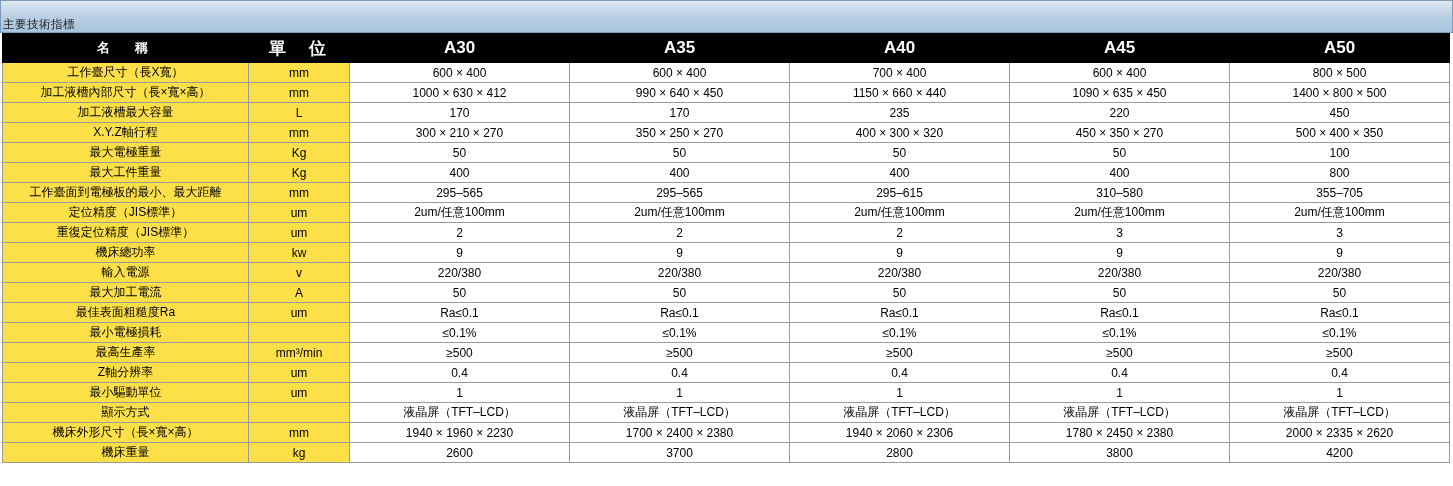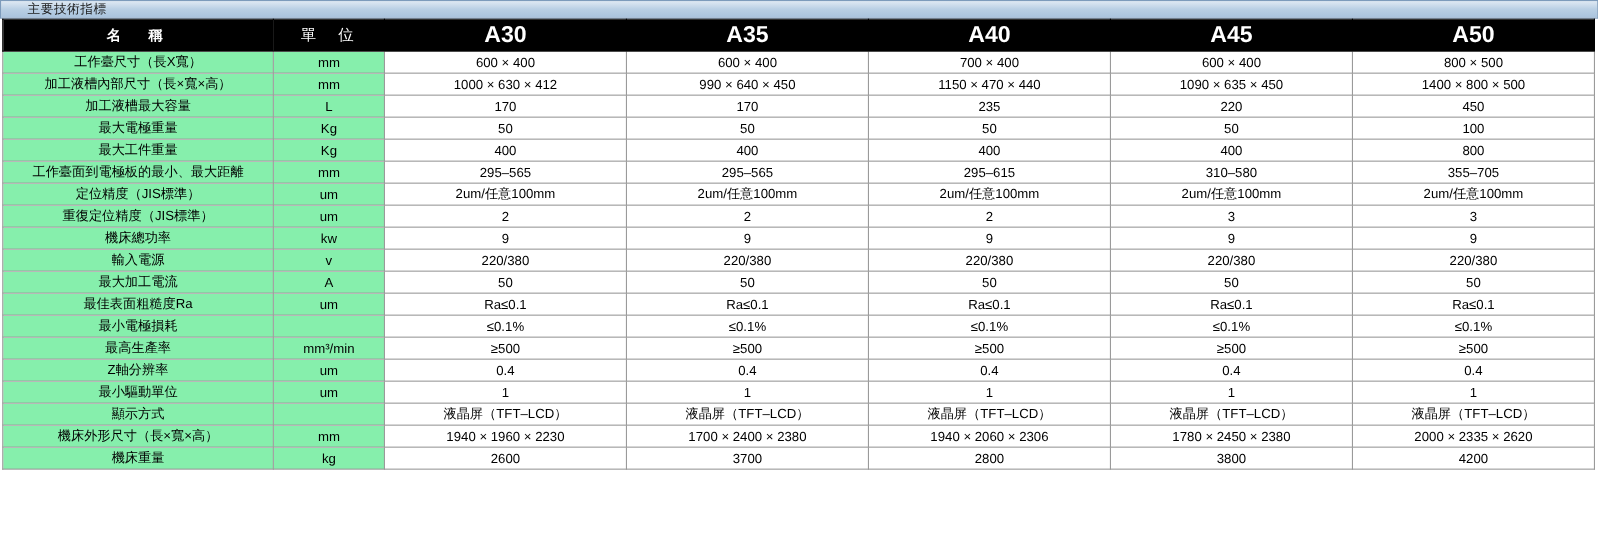--- a/index.html
+++ b/index.html
@@ -14,27 +14,27 @@
     font-size: 12px;
     color: #000000;
     overflow: hidden;
   }
   .sheet {
     width: 1453px;
     height: 486px;
     position: relative;
   }
   .title-bar {
-    height: 17px;
+    height: 33px;
     background: linear-gradient(to bottom, #dfe9f3 0%, #b9cfe4 50%, #a9c3dd 100%);
     border: 1px solid #7d9bbb;
     box-sizing: border-box;
     display: flex;
     align-items: flex-end;
-    padding-left: 24px;
+    padding-left: 2px;
     font-size: 11.5px;
     color: #1b1b1b;
     letter-spacing: 0.5px;
   }
   table.spec {
     border-collapse: collapse;
     width: 1261px;
     margin: 0 2px;
     table-layout: fixed;
   }
@@ -48,47 +48,47 @@
     vertical-align: middle;
     white-space: nowrap;
     overflow: hidden;
   }
   
   tr.head td {
     background: #000000;
     color: #ffffff;
     height: 28px;
     font-weight: bold;
-    font-size: 21px;
+    font-size: 17px;
     border: 1px solid #000000;
   }
   tr.head td.c-name {
     font-size: 13px;
     letter-spacing: 6px;
     font-weight: bold;
   }
   tr.head td.c-unit {
-    font-size: 14px;
+    font-size: 17px;
     letter-spacing: 3px;
-    font-weight: normal;
+    font-weight: bold;
   }
   td.c-name {
     text-align: left;
     padding-left: 6px;
     width: 246px;
   }
   td.c-unit {
     width: 101px;
   }
   td.model {
     width: 220px;
   }
   .row-odd td { background: #ffffff; }
   .row-even td { background: #ffffff; }
-  td.c-name, td.c-unit { background: #86efac; }
+  td.c-name, td.c-unit { background: #fde047; }
   .small { font-size: 11px; }
 </style>
 </head>
 <body>
 
 <div class="sheet">
 
   <div class="title-bar">
     <span>主要技術指標</span>
   </div>
@@ -120,33 +120,42 @@
           <td class="model">600 × 400</td>
           <td class="model">700 × 400</td>
           <td class="model">600 × 400</td>
           <td class="model">800 × 500</td>
         </tr>
         <tr class="row-even">
           <td class="c-name">加工液槽內部尺寸（長×寬×高）</td>
           <td class="c-unit">mm</td>
           <td class="model">1000 × 630 × 412</td>
           <td class="model">990 × 640 × 450</td>
-          <td class="model">1150 × 470 × 440</td>
+          <td class="model">1150 × 660 × 440</td>
           <td class="model">1090 × 635 × 450</td>
           <td class="model">1400 × 800 × 500</td>
         </tr>
         <tr class="row-even">
           <td class="c-name">加工液槽最大容量</td>
           <td class="c-unit">L</td>
           <td class="model">170</td>
           <td class="model">170</td>
           <td class="model">235</td>
           <td class="model">220</td>
           <td class="model">450</td>
         </tr>
+        <tr class="row-odd">
+          <td class="c-name">X.Y.Z軸行程</td>
+          <td class="c-unit">mm</td>
+          <td class="model">300 × 210 × 270</td>
+          <td class="model">350 × 250 × 270</td>
+          <td class="model">400 × 300 × 320</td>
+          <td class="model">450 × 350 × 270</td>
+          <td class="model">500 × 400 × 350</td>
+        </tr>
         <tr class="row-even">
           <td class="c-name">最大電極重量</td>
           <td class="c-unit">Kg</td>
           <td class="model">50</td>
           <td class="model">50</td>
           <td class="model">50</td>
           <td class="model">50</td>
           <td class="model">100</td>
         </tr>
         <tr class="row-odd">

